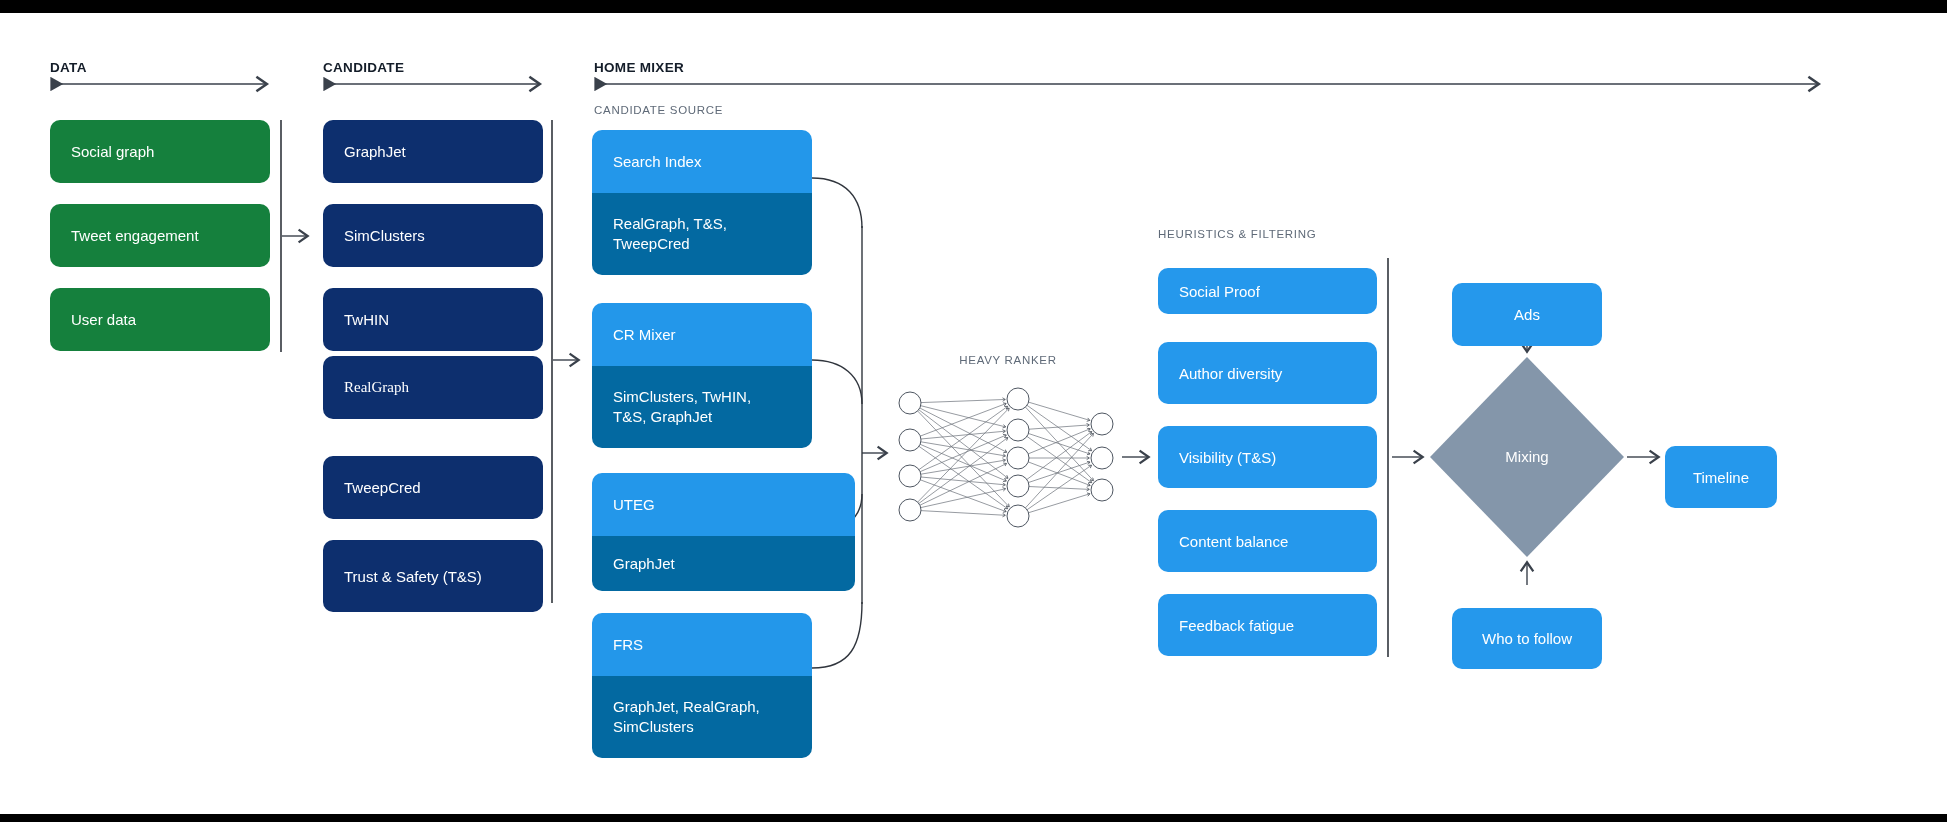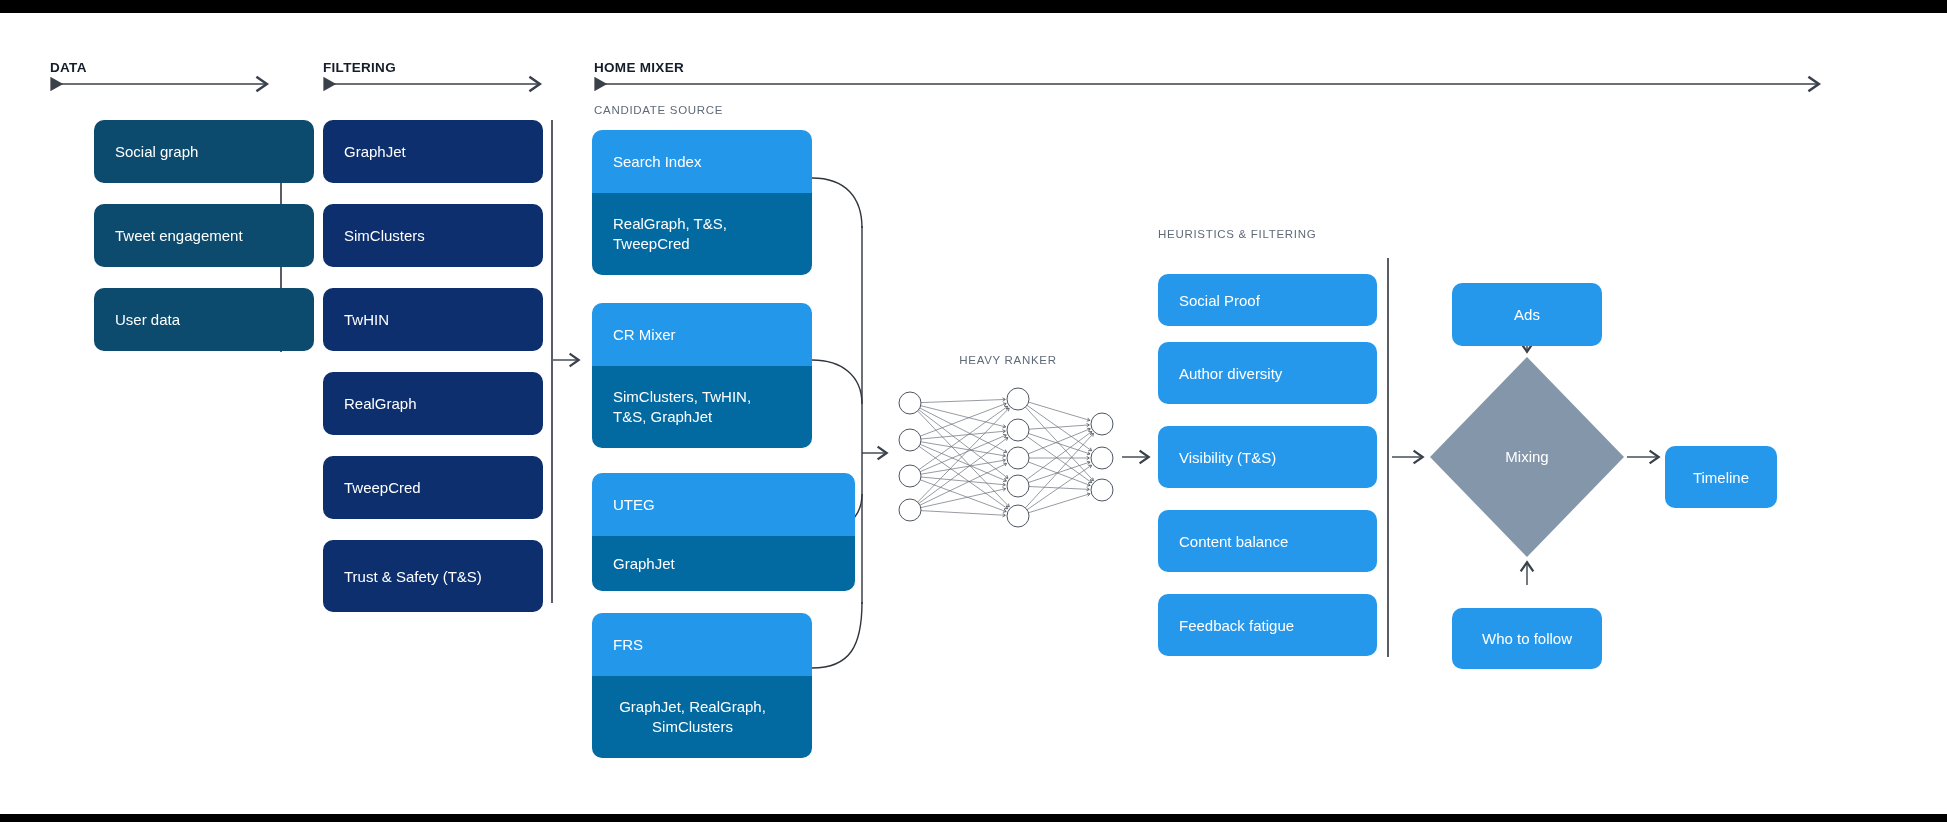--- a/index.html
+++ b/index.html
@@ -7,21 +7,21 @@
          font-family:"Liberation Sans",sans-serif;}
   .bar{position:absolute;left:0;width:100%;background:#000;}
   .bar.top{top:0;height:13px;}
   .bar.bottom{top:814px;height:8px;}
 
   .sec-label{position:absolute;font-size:13.5px;font-weight:700;color:#141d29;letter-spacing:.3px;}
   .sub-label{position:absolute;font-size:11.5px;font-weight:500;color:#5f6a78;letter-spacing:.7px;}
 
   .node{position:absolute;box-sizing:border-box;border-radius:10px;color:#fff;
         font-size:15px;font-weight:500;display:flex;align-items:center;padding:0 21px;}
-  .data-node{background:#0c4a6e;margin-left:44px;}
+  .data-node{background:#15803d;}
   .feat-node{background:#0d2f6e;}
   .filter-node{background:#2598ec;}
   .blue-node{background:#2598ec;justify-content:center;padding:0;margin-top:20px;}
 
   .cand{position:absolute;box-sizing:border-box;border-radius:10px;overflow:hidden;
         color:#fff;font-size:15px;font-weight:500;}
   .cand .hd{background:#2397ea;height:63px;display:flex;align-items:center;padding:0 21px;}
   .cand .sub{background:#0369a1;display:flex;align-items:center;
              padding:4px 40px 4px 21px;line-height:1.32;}
 
@@ -120,56 +120,56 @@
         <circle cx="1018" cy="458" r="11" fill="#ffffff" stroke="#4e5661" stroke-width="1"></circle>
         <circle cx="1018" cy="486" r="11" fill="#ffffff" stroke="#4e5661" stroke-width="1"></circle>
         <circle cx="1018" cy="516" r="11" fill="#ffffff" stroke="#4e5661" stroke-width="1"></circle>
         <circle cx="1102" cy="424" r="11" fill="#ffffff" stroke="#4e5661" stroke-width="1"></circle>
         <circle cx="1102" cy="458" r="11" fill="#ffffff" stroke="#4e5661" stroke-width="1"></circle>
         <circle cx="1102" cy="490" r="11" fill="#ffffff" stroke="#4e5661" stroke-width="1"></circle>
       </g>
   </svg>
 
   <div class="sec-label" style="left:50px;top:60px;">DATA</div>
-  <div class="sec-label" style="left:323px;top:60px;">FILTERING</div>
+  <div class="sec-label" style="left:323px;top:60px;">CANDIDATE</div>
   <div class="sec-label" style="left:594px;top:60px;">HOME MIXER</div>
 
   <div class="sub-label" style="left:594px;top:104px;">CANDIDATE SOURCE</div>
   <div class="sub-label" style="left:948px;top:354px;width:120px;text-align:center;">HEAVY RANKER</div>
   <div class="sub-label" style="left:1158px;top:228px;">HEURISTICS &amp; FILTERING</div>
 
   <div class="node data-node" style="left:50px;top:120px;width:220px;height:63px;">Social graph</div>
   <div class="node data-node" style="left:50px;top:204px;width:220px;height:63px;">Tweet engagement</div>
   <div class="node data-node" style="left:50px;top:288px;width:220px;height:63px;">User data</div>
 
   <div class="node feat-node" style="left:323px;top:120px;width:220px;height:63px;">GraphJet</div>
   <div class="node feat-node" style="left:323px;top:204px;width:220px;height:63px;">SimClusters</div>
   <div class="node feat-node" style="left:323px;top:288px;width:220px;height:63px;">TwHIN</div>
-  <div class="node feat-node" style="left:323px;top:372px;width:220px;height:63px;">RealGraph</div>
+  <div class="node feat-node" style="left:323px;top:356px;width:220px;height:63px;font-family:Liberation Serif, serif;">RealGraph</div>
   <div class="node feat-node" style="left:323px;top:456px;width:220px;height:63px;">TweepCred</div>
   <div class="node feat-node" style="left:323px;top:540px;width:220px;height:72px;">Trust &amp; Safety (T&amp;S)</div>
 
   <div class="cand" style="left:592px;top:130px;width:220px;">
     <div class="hd">Search Index</div>
     <div class="sub" style="min-height:74px;">RealGraph, T&amp;S, TweepCred</div>
   </div>
   <div class="cand" style="left:592px;top:303px;width:220px;">
     <div class="hd">CR Mixer</div>
     <div class="sub" style="min-height:74px;">SimClusters, TwHIN, T&amp;S, GraphJet</div>
   </div>
   <div class="cand" style="left:592px;top:473px;width:263px;">
     <div class="hd">UTEG</div>
     <div class="sub" style="min-height:47px;">GraphJet</div>
   </div>
   <div class="cand" style="left:592px;top:613px;width:220px;">
     <div class="hd">FRS</div>
-    <div class="sub" style="min-height:74px;text-align:center;">GraphJet, RealGraph, SimClusters</div>
+    <div class="sub" style="min-height:74px;">GraphJet, RealGraph, SimClusters</div>
   </div>
 
-  <div class="node filter-node" style="left:1158px;top:274px;width:219px;height:52px;">Social Proof</div>
+  <div class="node filter-node" style="left:1158px;top:268px;width:219px;height:46px;">Social Proof</div>
   <div class="node filter-node" style="left:1158px;top:342px;width:219px;height:62px;">Author diversity</div>
   <div class="node filter-node" style="left:1158px;top:426px;width:219px;height:62px;">Visibility (T&amp;S)</div>
   <div class="node filter-node" style="left:1158px;top:510px;width:219px;height:62px;">Content balance</div>
   <div class="node filter-node" style="left:1158px;top:594px;width:219px;height:62px;">Feedback fatigue</div>
 
   <div class="node blue-node" style="left:1452px;top:263px;width:150px;height:63px;">Ads</div>
   <div class="diamond-label" style="left:1467px;top:448px;width:120px;">Mixing</div>
   <div class="node blue-node" style="left:1452px;top:588px;width:150px;height:61px;">Who to follow</div>
   <div class="node blue-node" style="left:1665px;top:426px;width:112px;height:62px;">Timeline</div>
 

